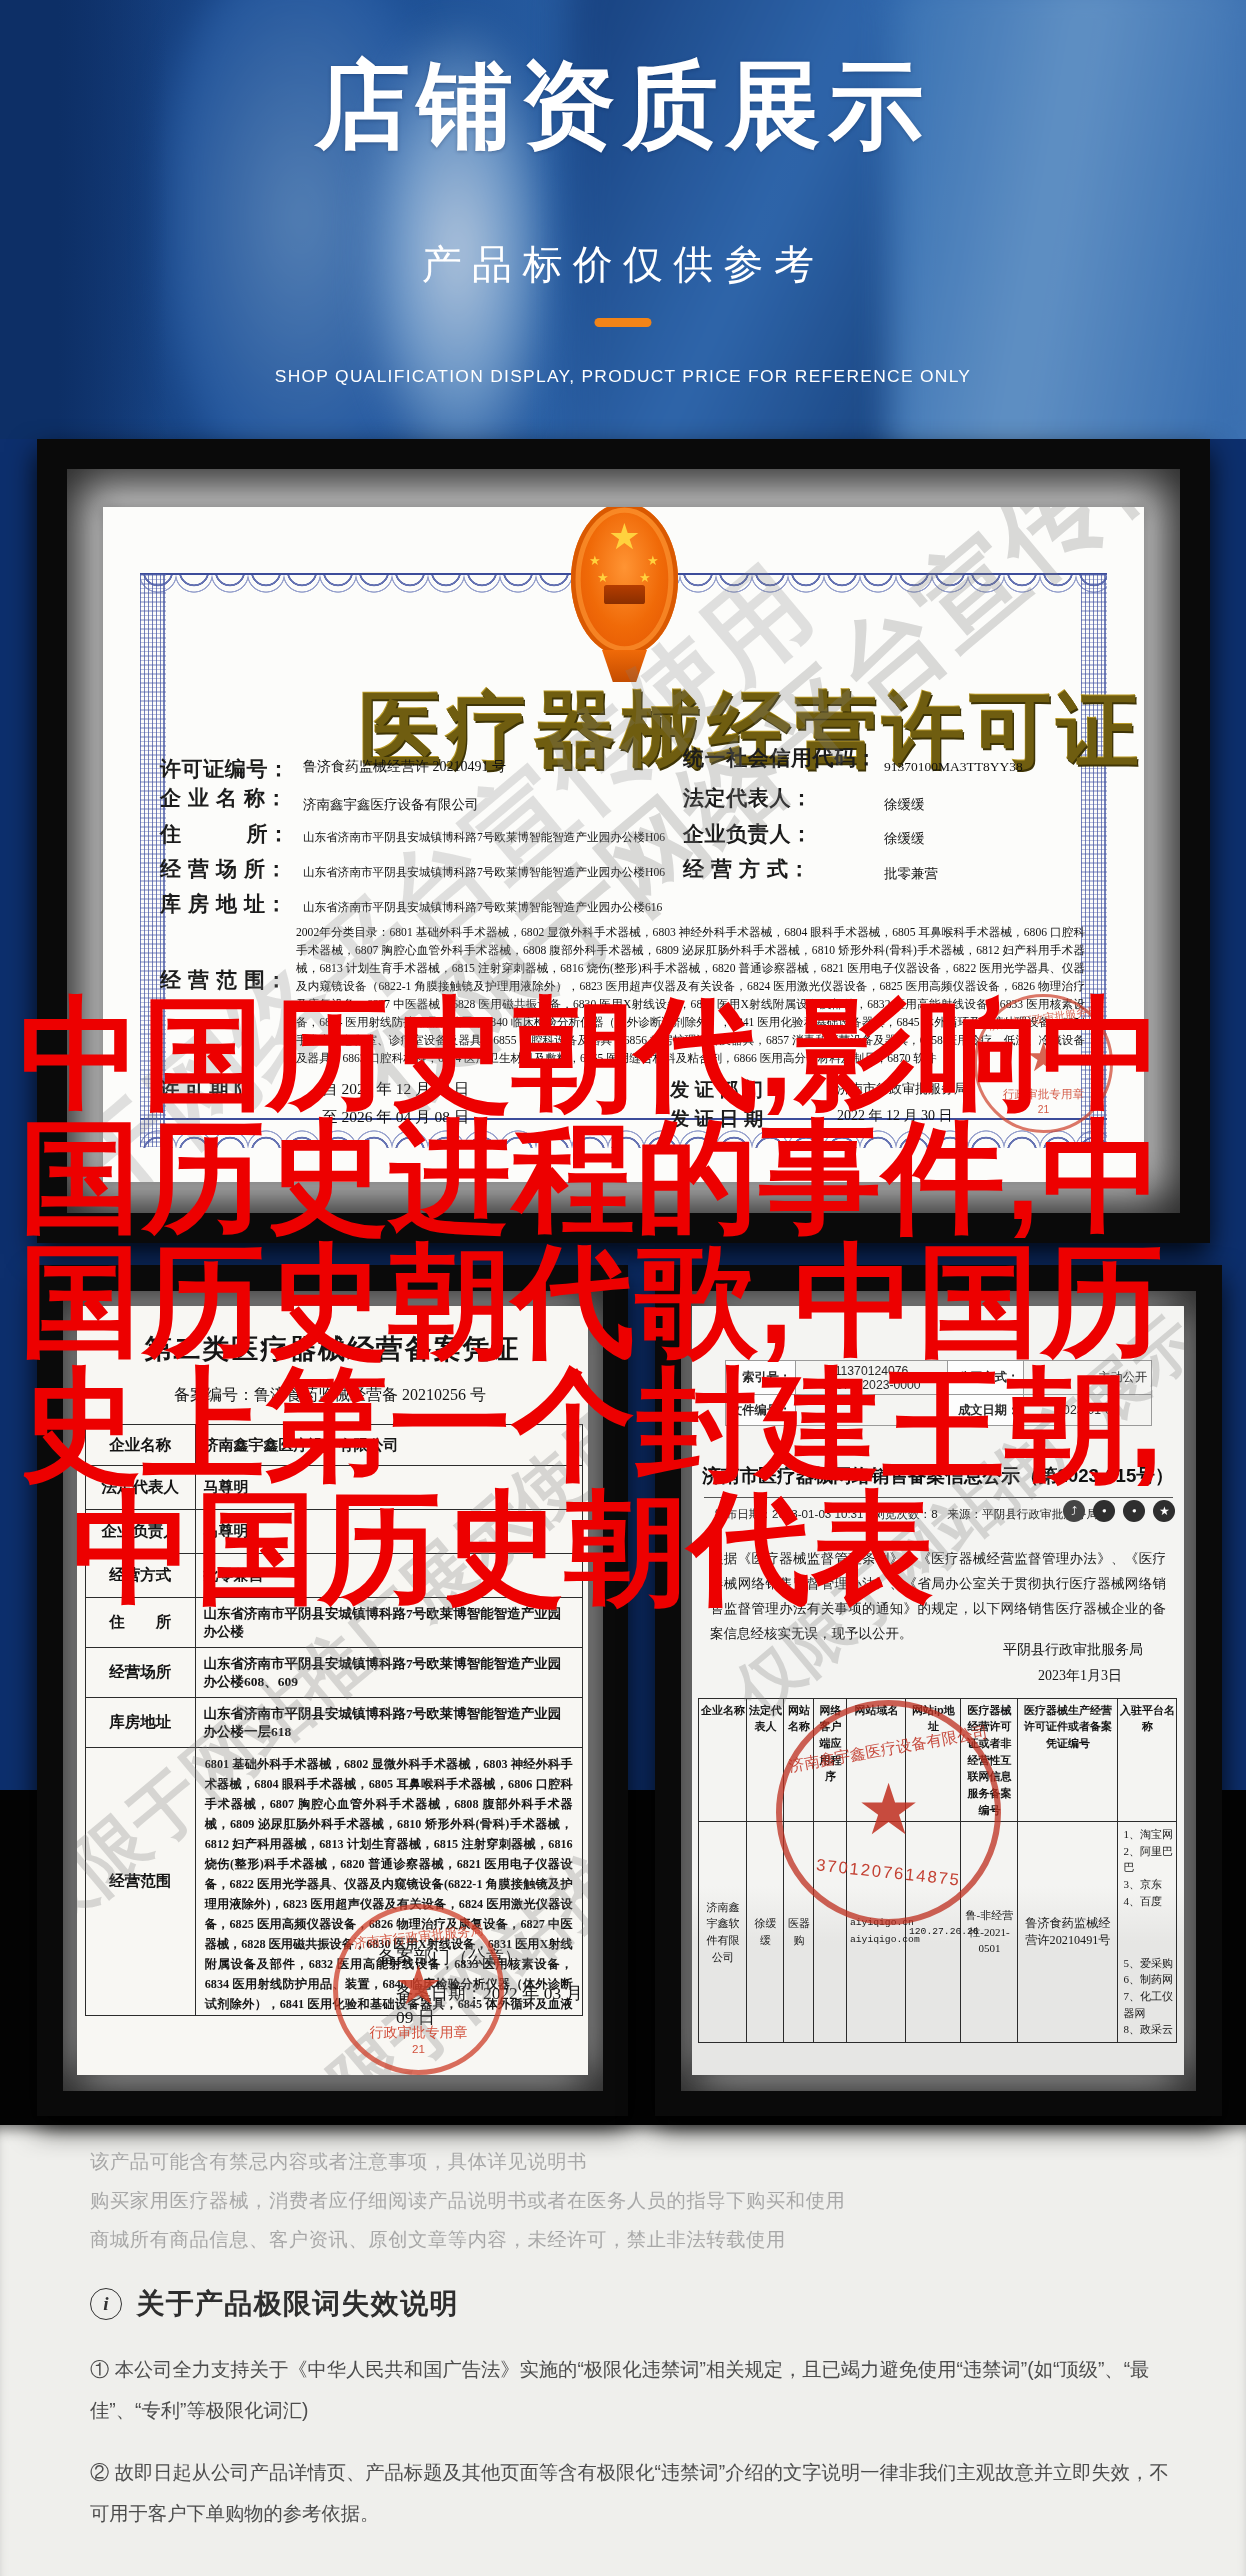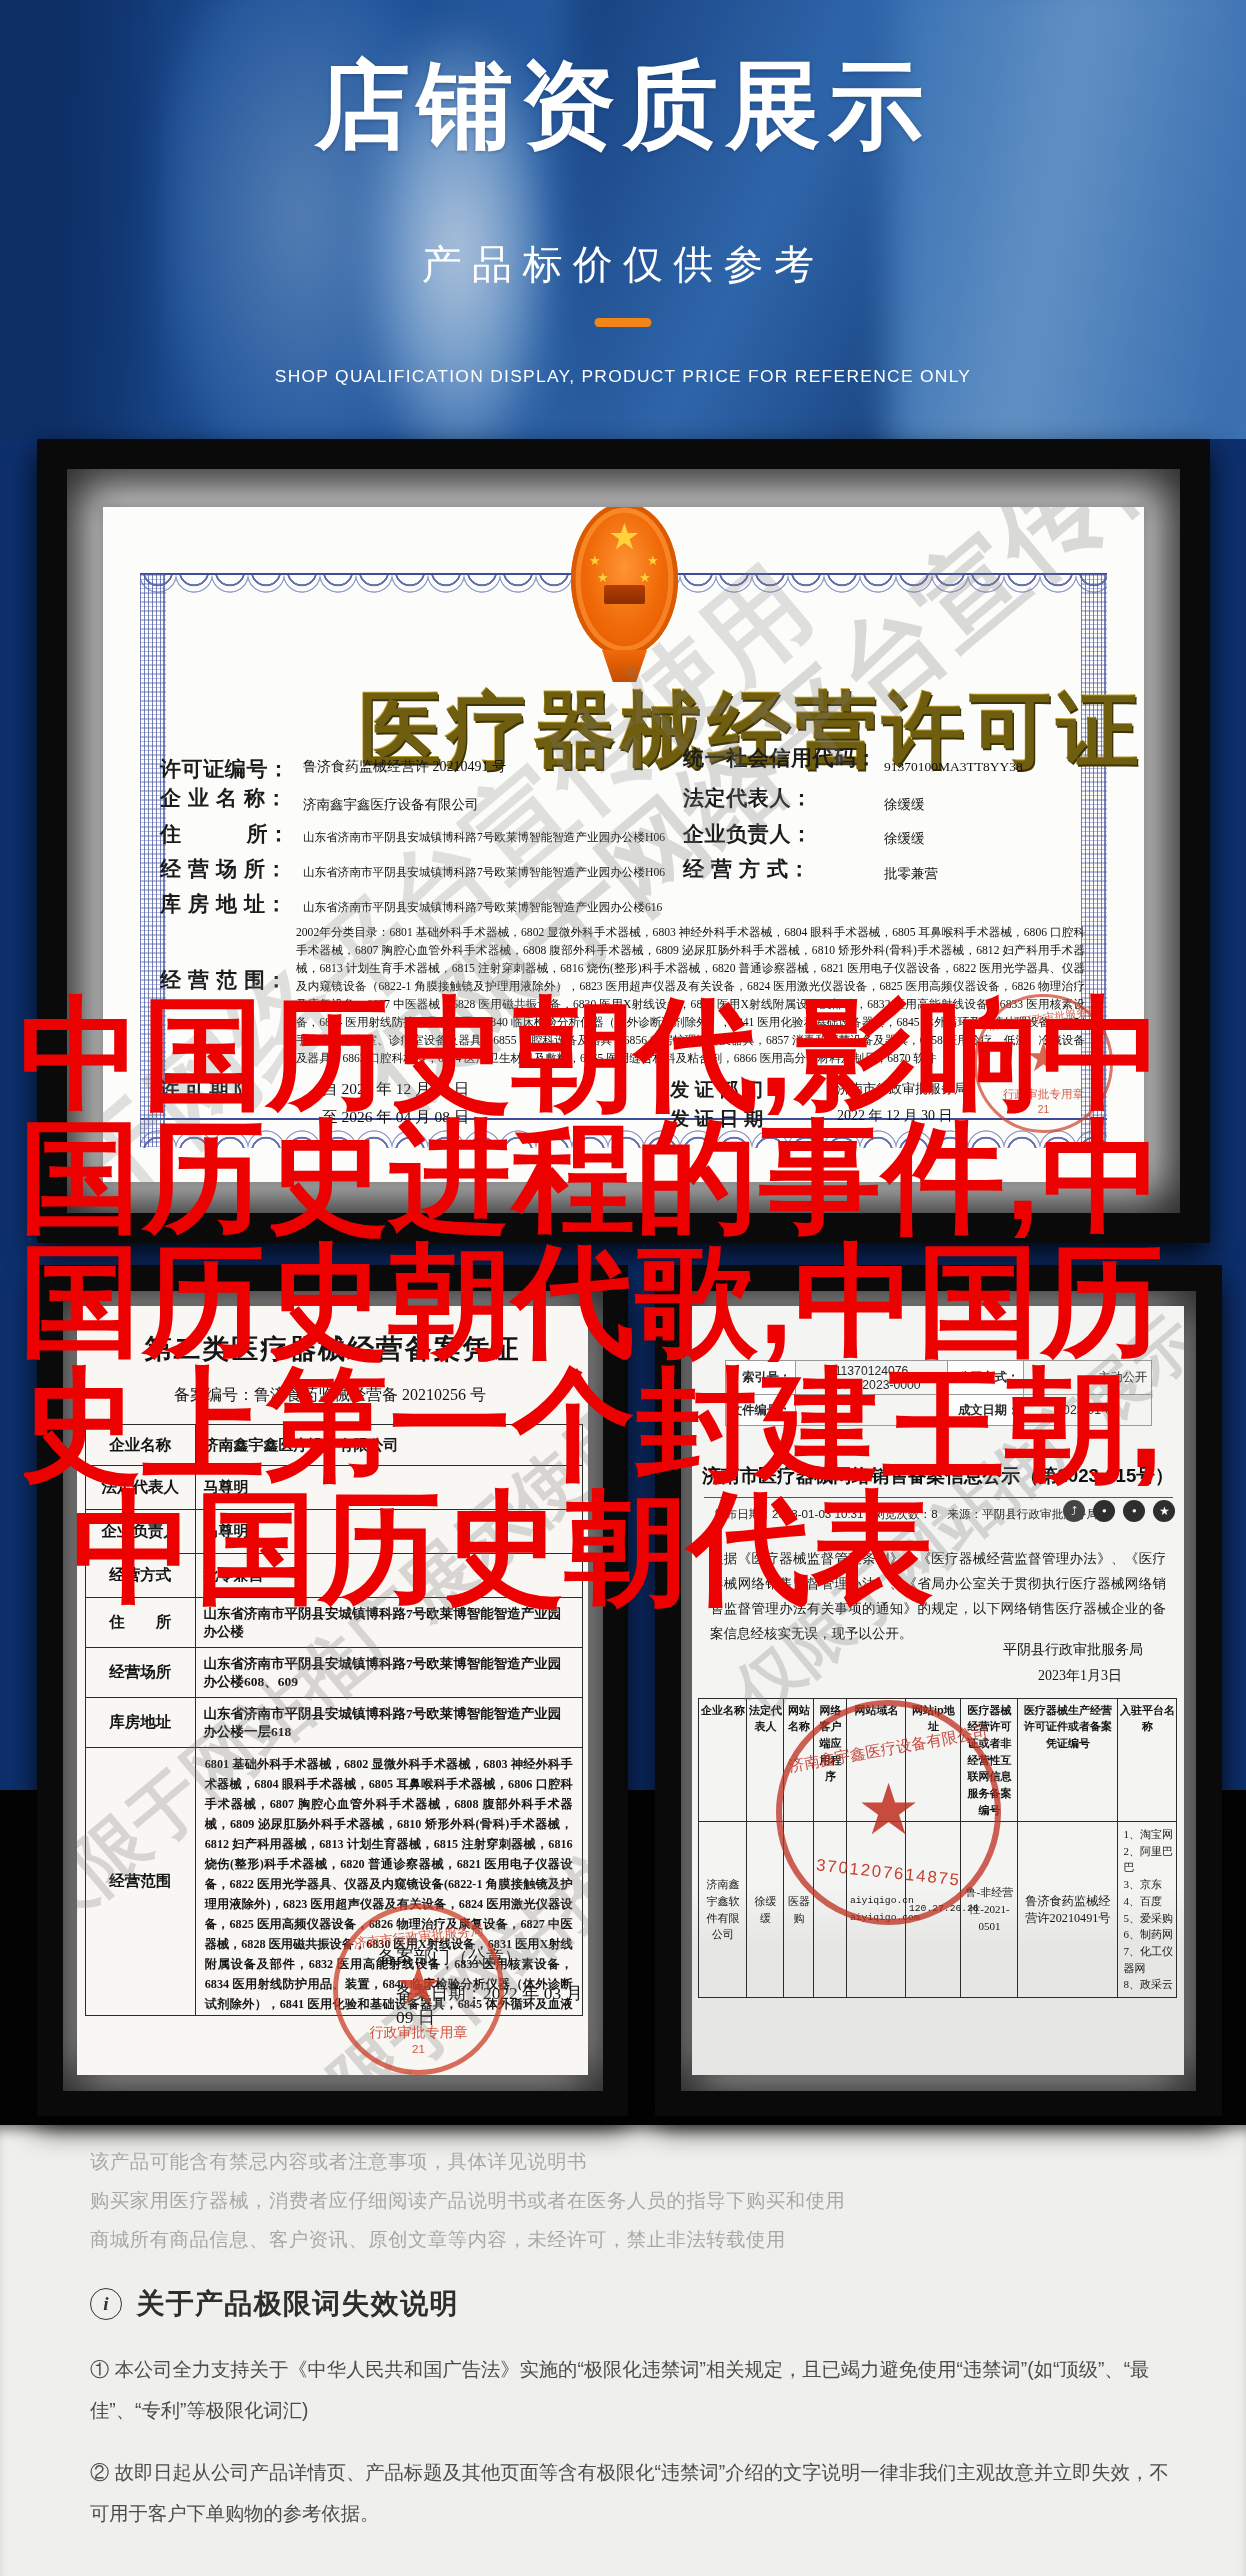--- a/index.html
+++ b/index.html
@@ -287,21 +287,21 @@
           <td></td>
           <td style="font-family:'Liberation Mono',monospace;font-size:9.7px;">aiyiqigo.cn aiyiqigo.com</td>
           <td style="font-family:'Liberation Mono',monospace;font-size:9.7px;">120.27.26.26</td>
           <td>鲁-非经营性-2021-0501</td>
           <td style="font-size:12.2px;">鲁济食药监械经营许20210491号</td>
           <td style="text-align:left;padding-left:5.2px;">
             <span style="display:block;">1、淘宝网</span>
             <span style="display:block;">2、阿里巴巴</span>
             <span style="display:block;">3、京东</span>
             <span style="display:block;">4、百度</span>
-            <span style="display:block;">5、爱采购</span>
+            <span style="display:block;margin-top:45px;">5、爱采购</span>
             <span style="display:block;">6、制药网</span>
             <span style="display:block;">7、化工仪器网</span>
             <span style="display:block;">8、政采云</span>
           </td>
         </tr>
       </tbody>
         </table>
       <div class="stamp" style="left:84px;top:394px;width:213px;height:213px;border:6.4px solid rgba(190,45,30,.75);">
         <div class="stxt" style="top:33px;font-size:15.5px;color:rgba(190,45,30,.85);transform:rotate(-10deg);">济南鑫宇鑫医疗设备有限公司</div>
         <div class="sstar" style="top:62px;font-size:71px;color:rgba(190,45,30,.85);">★</div>

